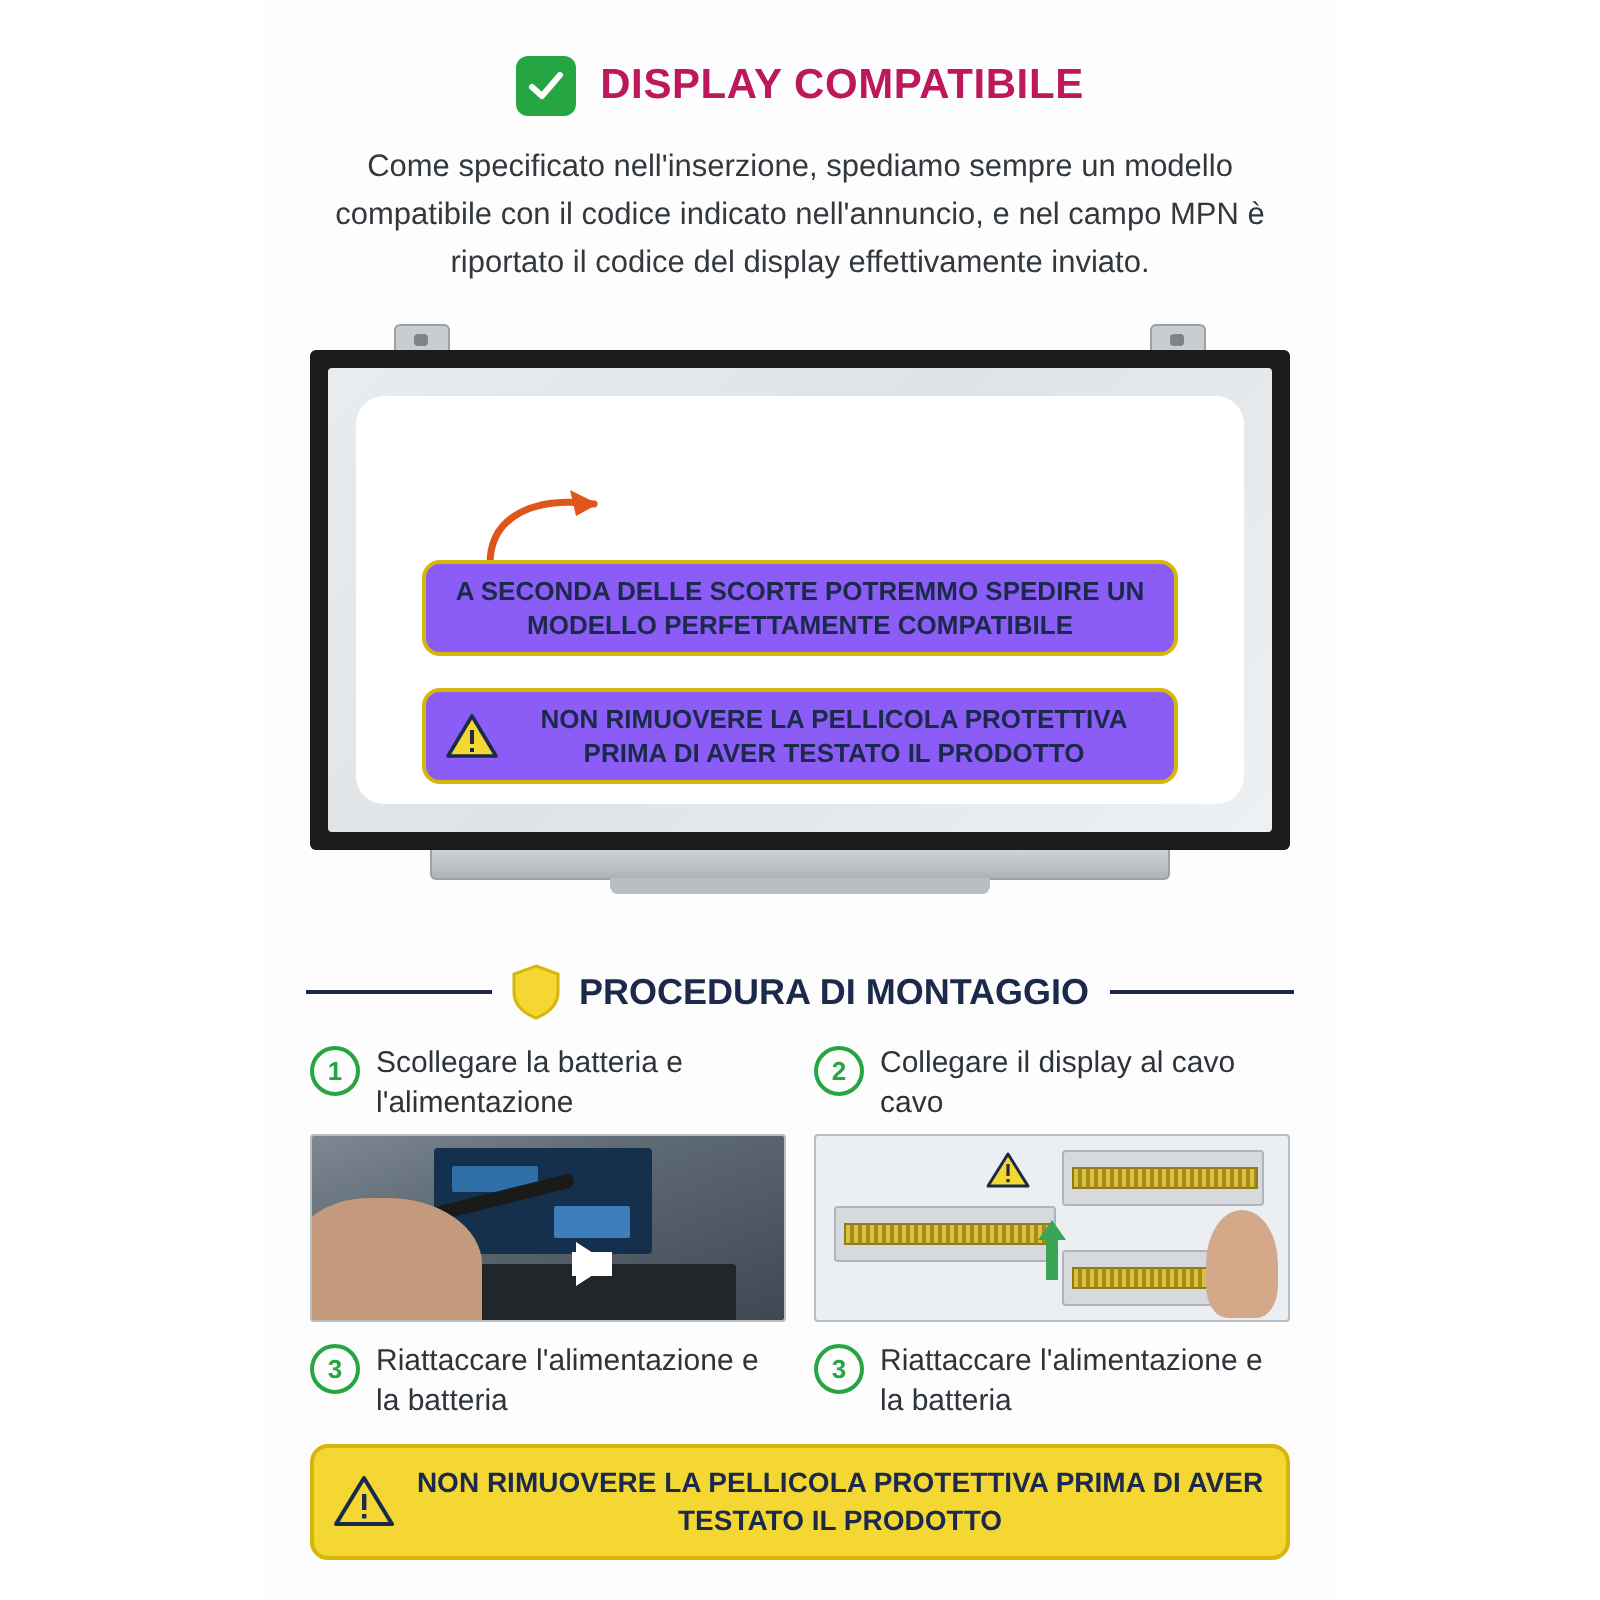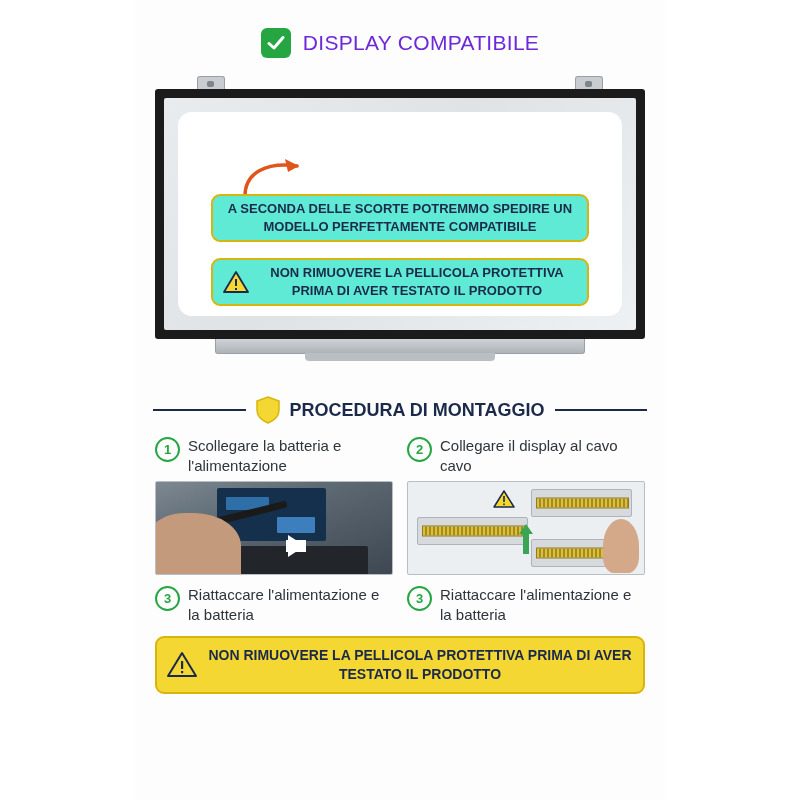--- a/index.html
+++ b/index.html
@@ -44,22 +44,22 @@
     border-radius: 6px;
     background: #26a642;
     display: flex;
     align-items: center;
     justify-content: center;
     flex: 0 0 auto;
   }
   .check-badge svg { display:block; }
   .header-title {
     font-size: 21px;
-    font-weight: normal;
-    color: #6d28d9;
+    font-weight: bold;
+    color: #be185d;
     letter-spacing: 0.3px;
   }
   .intro {
     margin: 14px 26px 0 26px;
     text-align: center;
     font-size: 15.5px;
     line-height: 1.55;
     color: #33383d;
   }
 
@@ -128,21 +128,21 @@
     left: 150px;
     right: 150px;
     top: 277px;
     height: 8px;
     background: #b9bec3;
     border-radius: 0 0 4px 4px;
   }
 
   .yellow-box {
     position: absolute;
-    background: #5eead4;
+    background: #8b5cf6;
     border: 2px solid #d6b60c;
     border-radius: 9px;
     box-sizing: border-box;
     text-align: center;
     color: #1b2a4b;
     font-weight: bold;
     font-size: 13px;
     line-height: 1.35;
     display: flex;
     align-items: center;
@@ -322,20 +322,21 @@
 
     <div class="header-row">
       <span class="check-badge">
         <svg width="20" height="20" viewBox="0 0 20 20" aria-hidden="true">
           <path d="M3 10.5 L8 15 L17 4.5" fill="none" stroke="#ffffff" stroke-width="3" stroke-linecap="round" stroke-linejoin="round"></path>
         </svg>
       </span>
       <span class="header-title">DISPLAY COMPATIBILE</span>
     </div>
 
+    <p class="intro">Come specificato nell'inserzione, spediamo sempre un modello compatibile con il codice indicato nell'annuncio, e nel campo MPN è riportato il codice del display effettivamente inviato.</p>
 
     <div class="display-wrap">
       <div class="tab left"></div>
       <div class="tab right"></div>
 
       <div class="panel-frame">
         <div class="panel-screen">
           <div class="screen-inner"></div>
         </div>
       </div>

